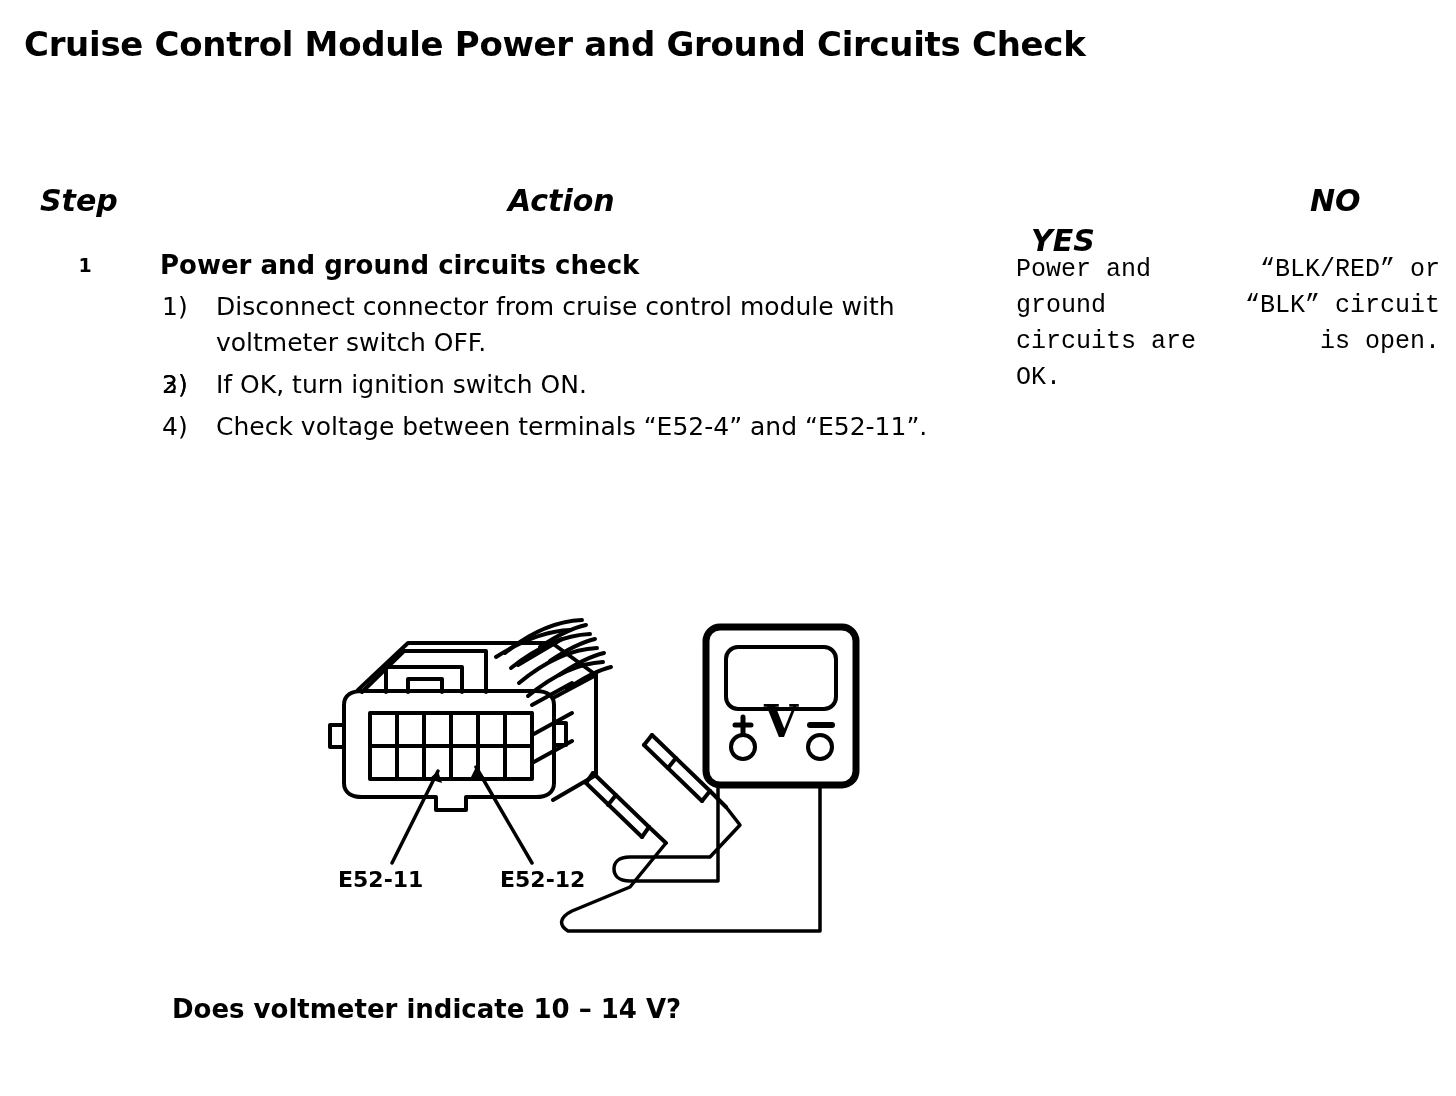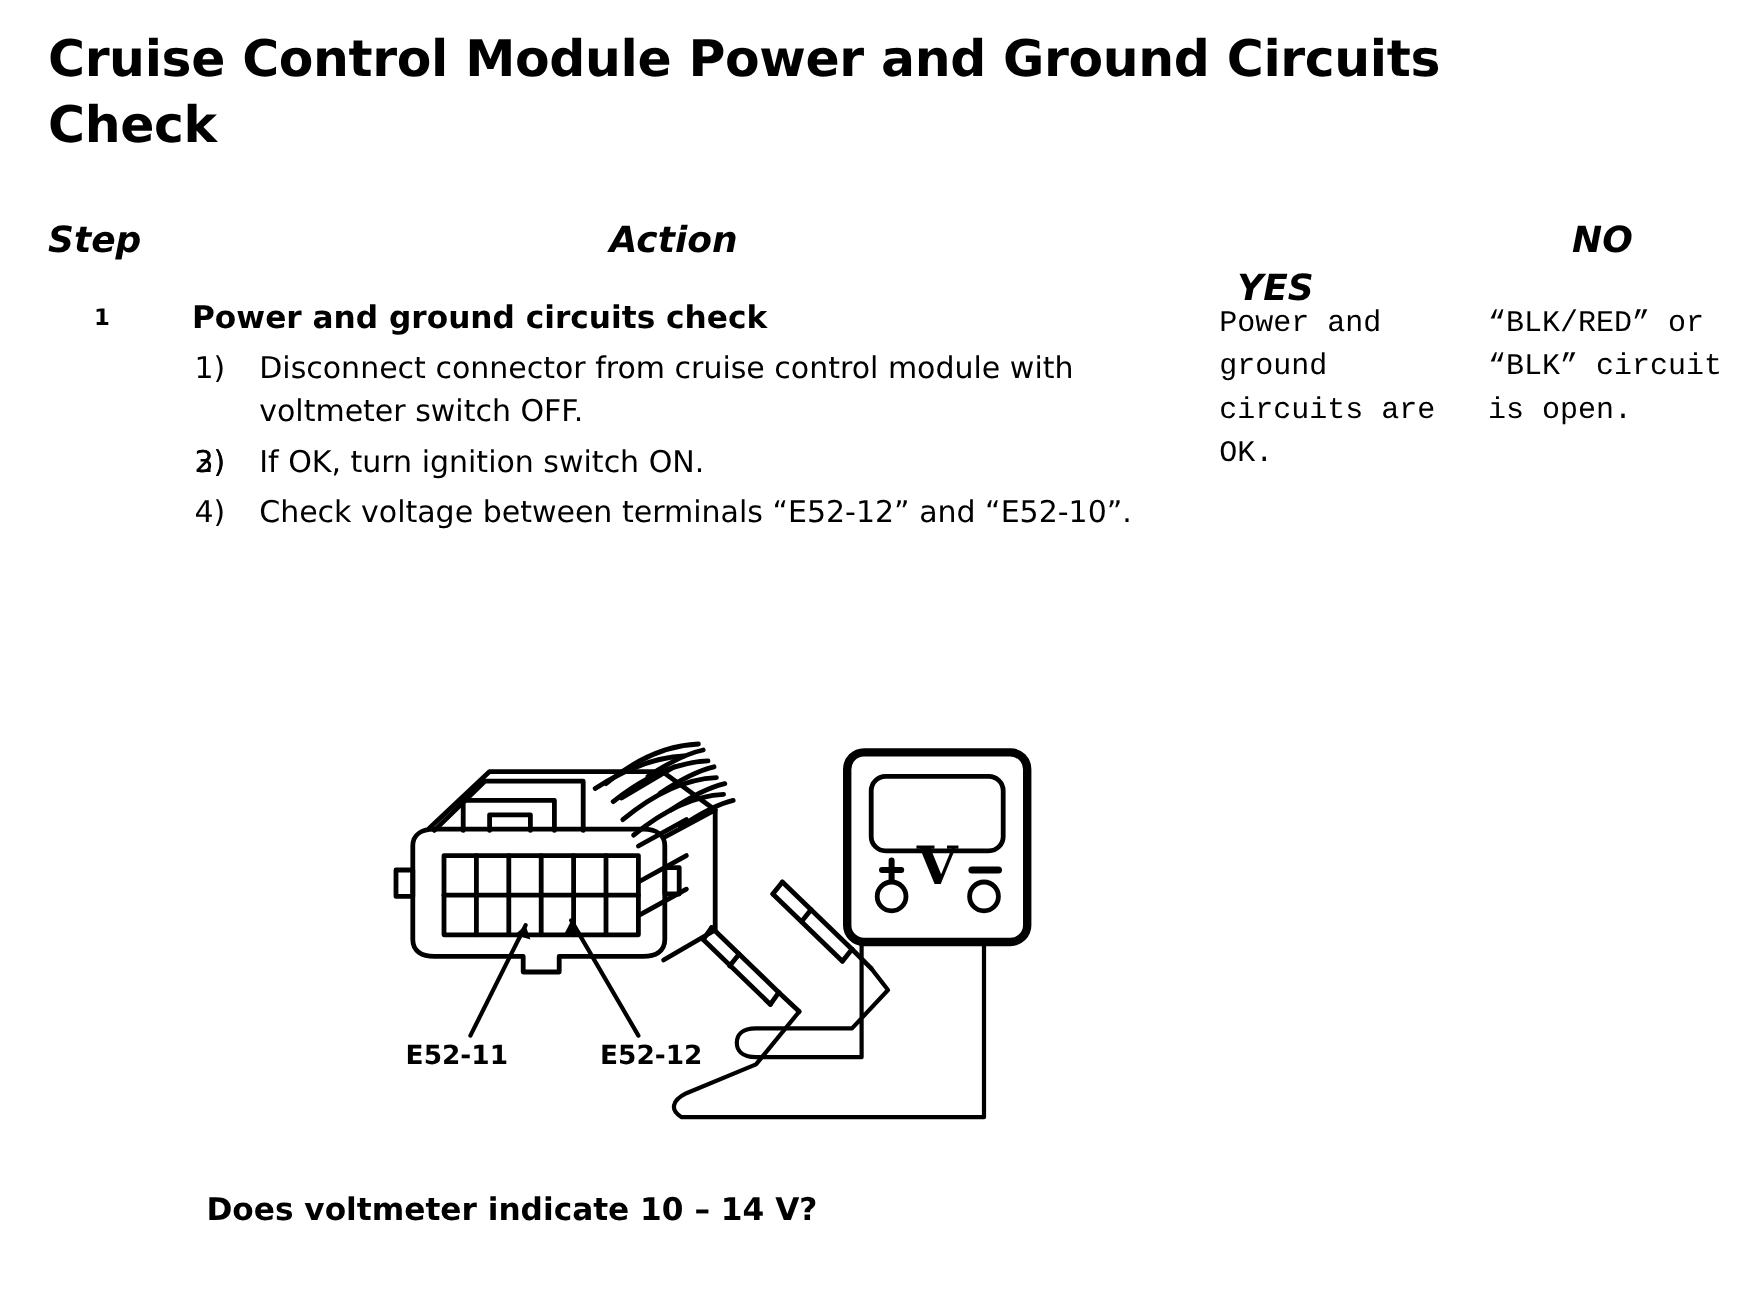--- a/index.html
+++ b/index.html
@@ -16,24 +16,24 @@
     position: relative;
     width: 1456px;
     height: 1096px;
     background: #ffffff;
     overflow: hidden;
   }
 
   
   .doc-title {
     position: absolute;
-    left: 40px;
+    left: 24px;
     top: 22px;
     width: 1290px;
-    font-size: 42px;
+    font-size: 34px;
     font-weight: bold;
     line-height: 1.30;
     letter-spacing: -0.3px;
   }
 
   
   .col-head {
     position: absolute;
     font-size: 30px;
     font-weight: bold;
@@ -93,21 +93,21 @@
 
   
   .result-col {
     position: absolute;
     top: 252px;
     font-size: 25px;
     line-height: 1.44;
     font-family: Liberation Mono, monospace;
   }
   .result-col.yes { left: 1016px; width: 200px; }
-  .result-col.no  { left: 1240px; width: 200px; }
+  .result-col.no  { left: 1240px; width: 200px; text-align: right; }
 
   
   .figure {
     position: absolute;
     left: 300px;
     top: 595px;
     width: 620px;
     height: 360px;
   }
   .figure svg { display: block; }
@@ -145,21 +145,21 @@
       </li>
       <li>
         <span class="marker">2)</span>
       </li>
       <li>
         <span class="marker">3)</span>
         <span>If OK, turn ignition switch ON.</span>
       </li>
       <li>
         <span class="marker">4)</span>
-        <span>Check voltage between terminals “E52-12” and “E52-10”.</span>
+        <span>Check voltage between terminals “E52-4” and “E52-11”.</span>
       </li>
     </ol>
   </div>
 
   <div class="result-col yes">Power and ground circuits are OK.</div>
 
   <div class="result-col no">“BLK/RED” or “BLK” circuit is open.</div>
 
   <div class="figure">
     <svg width="620" height="360" viewBox="0 0 620 360" xmlns="http://www.w3.org/2000/svg">

